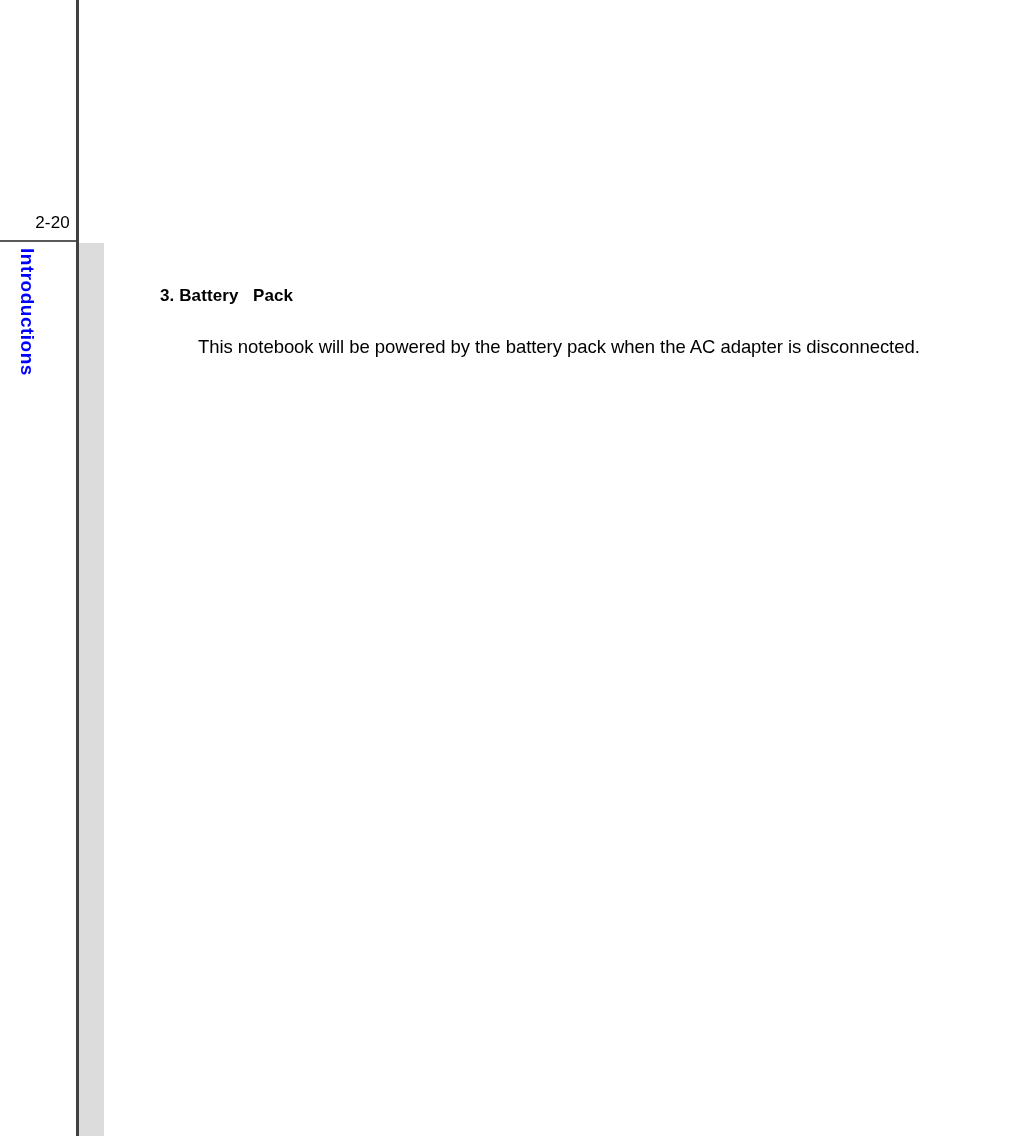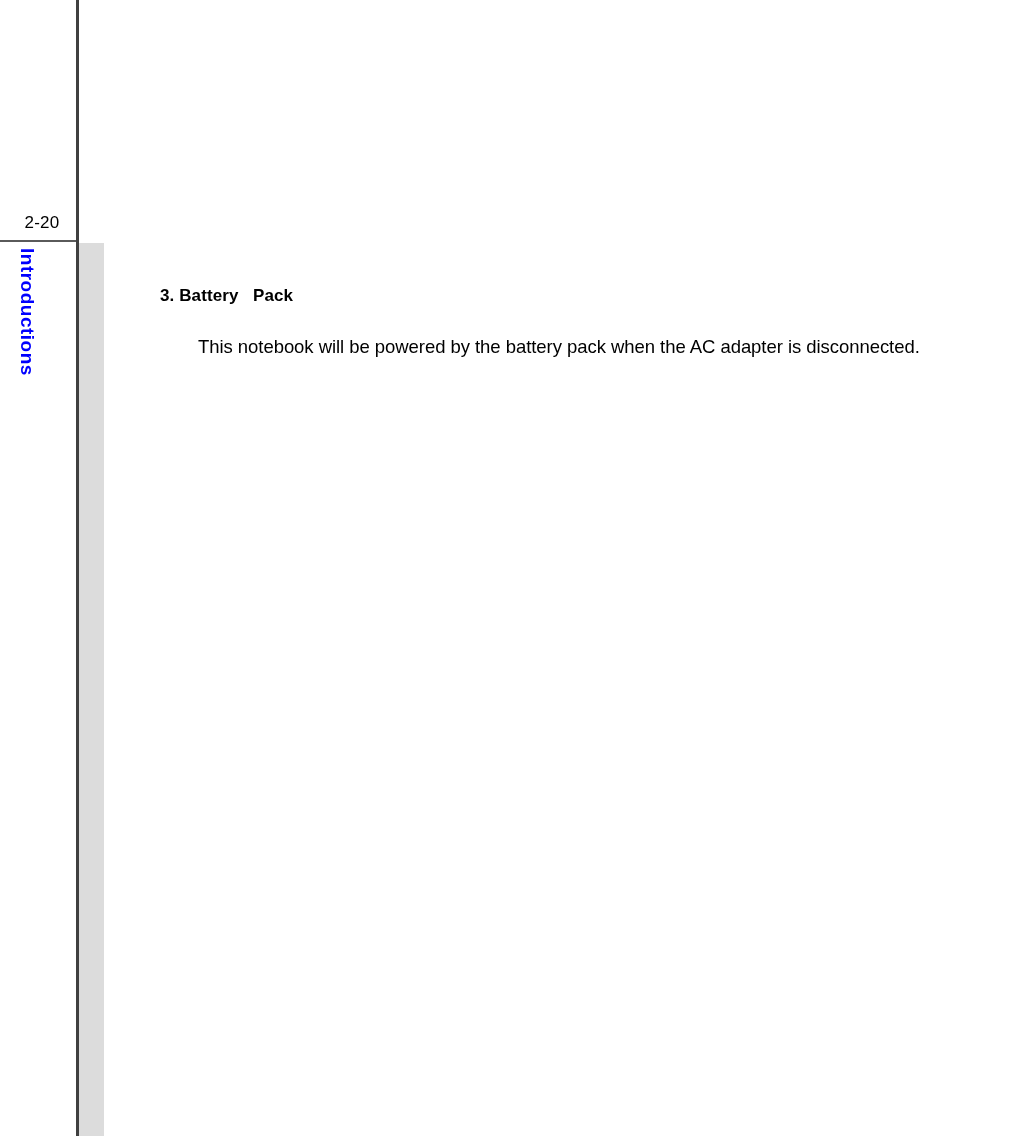--- a/index.html
+++ b/index.html
@@ -50,21 +50,21 @@
     width: 25px;
     height: 893px;
     background: #dcdcdc;
   }
 
   .page-number {
     position: absolute;
     left: 14px;
     top: 212px;
     width: 56px;
-    text-align: center;
+    text-align: right;
     font-size: 17px;
     line-height: 22px;
     color: #000000;
     letter-spacing: 0.2px;
   }
 
   .chapter-tab {
     position: absolute;
     left: 0px;
     top: 248px;

